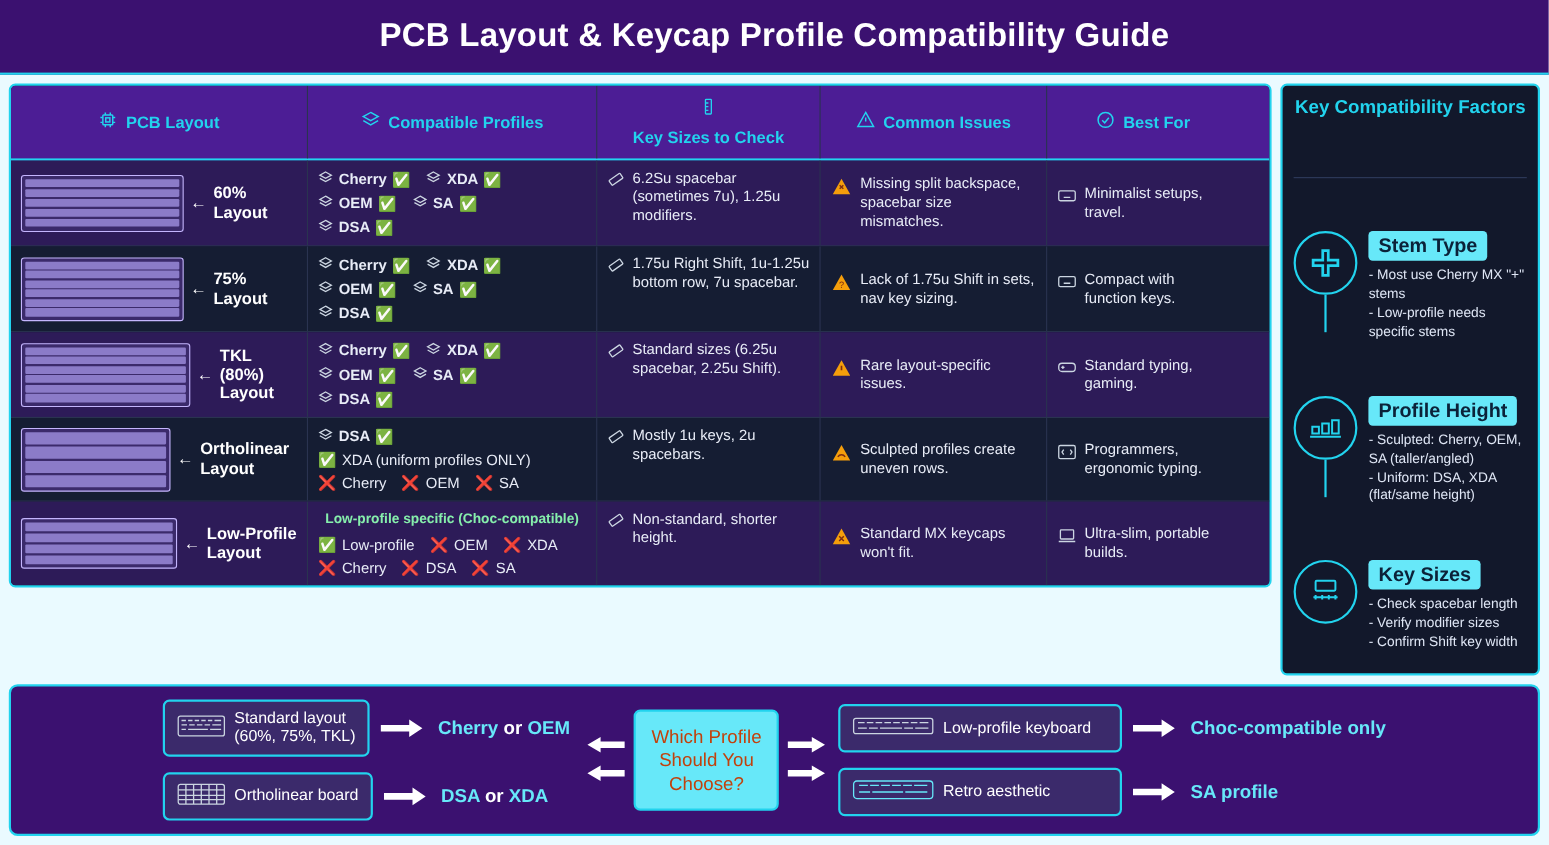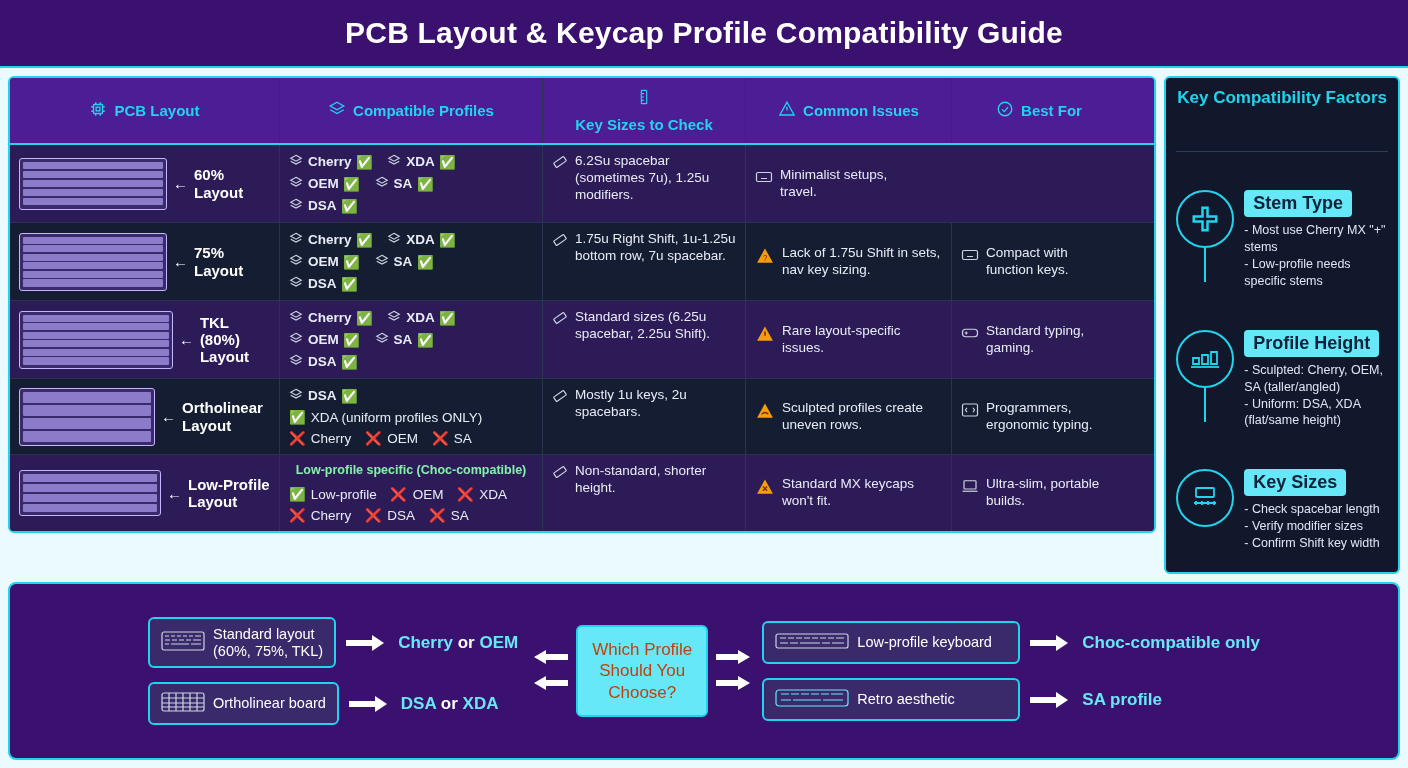--- a/index.html
+++ b/index.html
@@ -91,21 +91,21 @@
   .connector { position:absolute; left:28px; top:58px; width:2px; height:34px; background:#22d3ee; }
   .fbody { flex:1; }
   .chip {
     display:inline-block; background:#67e8f9; color:#0b2239; font-weight:bold;
     font-size:18px; padding:3px 9px; border-radius:4px; margin-bottom:5px;
   }
   .fline { color:#dfe6f5; font-size:12.5px; line-height:1.35; }
 
   
   .bottom {
-    margin:8px; height:178px; border:2px solid #22d3ee; border-radius:8px;
+    margin:8px; height:138px; border:2px solid #22d3ee; border-radius:8px;
     background:#3b1170; position:relative; display:flex; align-items:center;
   }
   .flowbox {
     border:2px solid #22d3ee; border-radius:6px; background:#3b2a6b;
     color:#ffffff; font-size:14.5px; display:flex; align-items:center; gap:8px;
     padding:7px 11px;
   }
   .flowbox .lbl { line-height:1.15; }
   .center-box {
     background:#67e8f9; color:#c2410c; border:2px solid #22d3ee; border-radius:6px;
@@ -256,20 +256,31 @@
             </div>
           </div>
           <div class="cell c3">
             <div class="withicon">
               <span class="ico">
                 <svg width="16" height="16" viewBox="0 0 24 24" fill="none" stroke="#cbd5e1" stroke-width="1.8">
                     <rect x="3" y="8" width="18" height="8" rx="1" transform="rotate(-35 12 12)"></rect>
                   </svg>
               </span>
               <span class="txt">6.2Su spacebar (sometimes 7u), 1.25u modifiers.</span>
+            </div>
+          </div>
+          <div class="cell c4">
+            <div class="withicon">
+              <span class="ico">
+                <svg width="20" height="20" viewBox="0 0 24 24">
+                    <path d="M12 3l9.5 17H2.5L12 3z" fill="#f59e0b"></path>
+                    <path d="M10 10l4 4M14 10l-4 4" stroke="#7c2d12" stroke-width="1.6"></path>
+                  </svg>
+              </span>
+              <span class="txt">Missing split backspace, spacebar size mismatches.</span>
             </div>
           </div>
           <div class="cell c5">
             <div class="withicon">
               <span class="ico">
                 <svg width="18" height="18" viewBox="0 0 24 24" fill="none" stroke="#cbd5e1" stroke-width="1.6">
                     <rect x="2" y="6" width="20" height="12" rx="2"></rect>
                     <path d="M6 10h.01M10 10h.01M14 10h.01M18 10h.01M8 14h8"></path>
                   </svg>
               </span>

